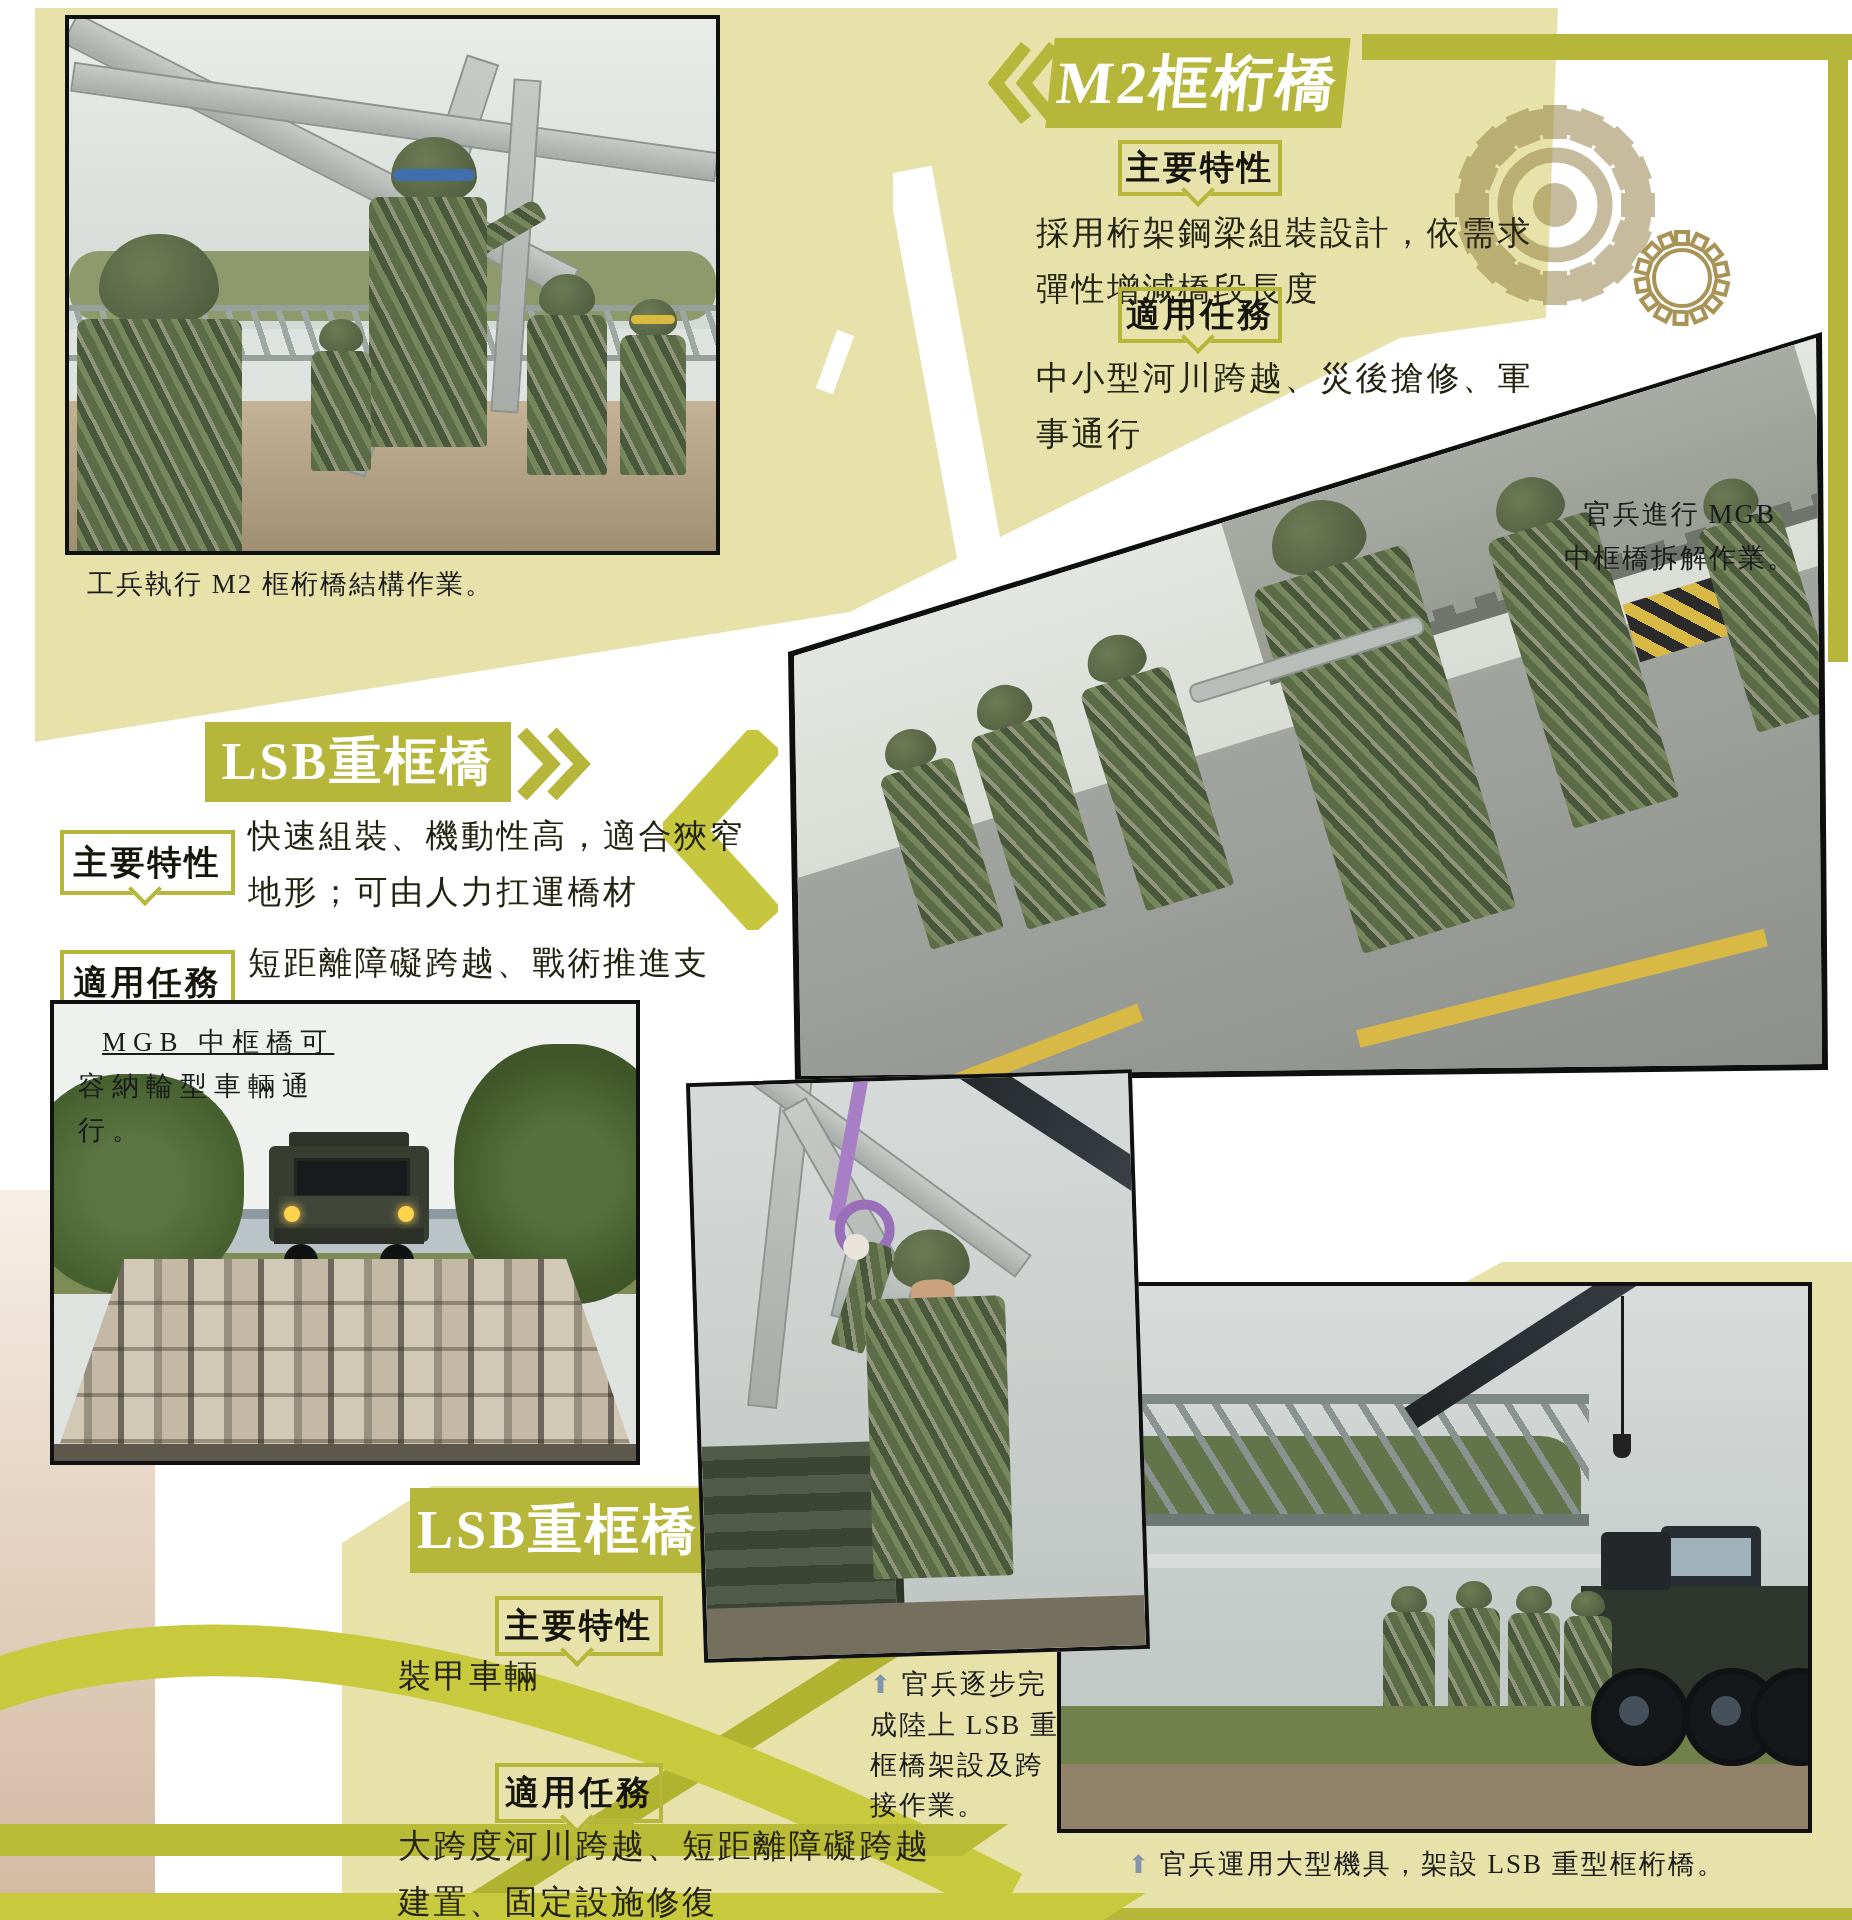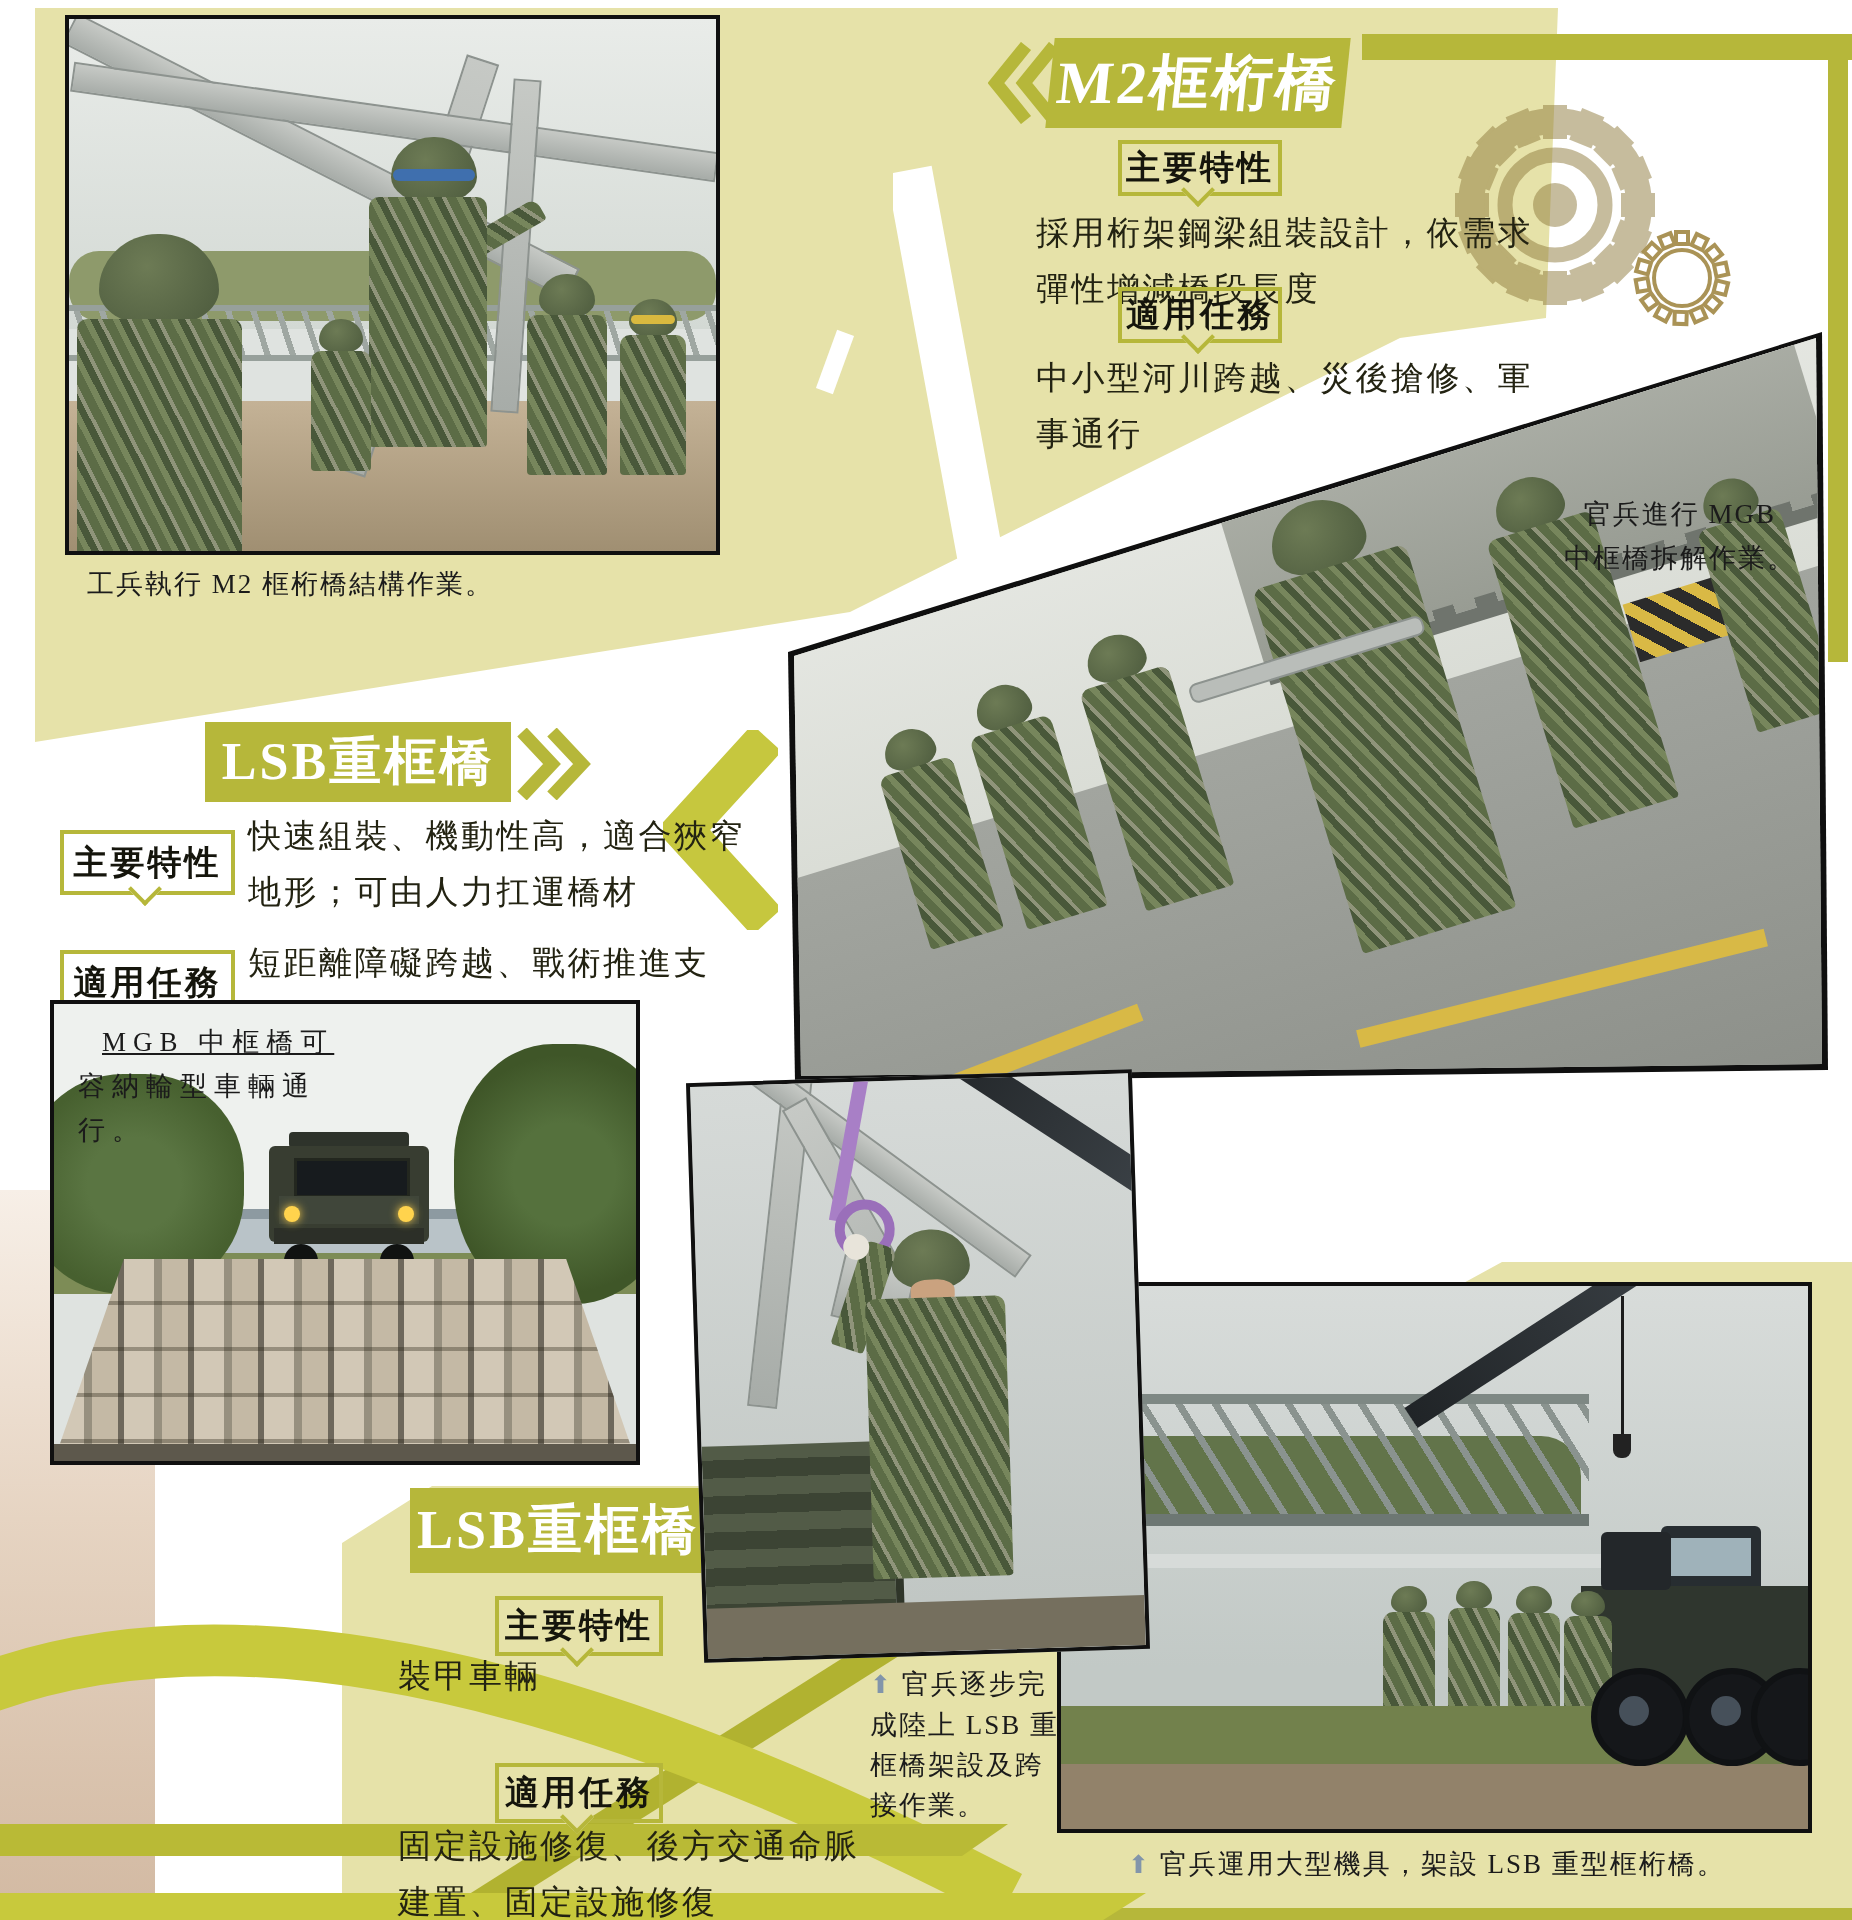--- a/index.html
+++ b/index.html
@@ -177,21 +177,21 @@
   </div>
   <div class="notch nk" style="left:565px;top:1638px;"></div>
   <div class="desc" style="left:398px;top:1648px;">
     <div>裝甲車輛</div>
   </div>
   <div class="box" style="left:495px;top:1763px;width:160px;height:52px;">
     <span>適用任務</span>
   </div>
   <div class="notch nk" style="left:565px;top:1805px;"></div>
   <div class="desc" style="left:398px;top:1818px;">
-    <div>固定設施修復、後方交通命脈</div>
+    <div>大跨度河川跨越、短距離障礙跨越</div>
     <div>建置、固定設施修復</div>
   </div>
 
   <div class="abs" style="left:778px;top:322px;width:1054px;height:766px;background:#0f0f0f;
        clip-path:polygon(10px 330px,1044px 10px,1050px 748px,17px 760px);">
     <div class="abs" style="left:0;top:0;width:1054px;height:766px;overflow:hidden;background:#c9ccc6;
          clip-path:polygon(16px 334px,1038px 16px,1044px 742px,23px 754px);">
       <div class="abs" style="inset:-140px;transform:rotate(-17deg);">
         <div class="abs" style="left:0;top:0;width:1334px;height:560px;background:linear-gradient(180deg,#f2f3f0,#d9dcd5);"></div>
         <div class="abs" style="left:0;top:540px;width:1334px;height:520px;background:linear-gradient(180deg,#a2a59f,#8b8e88);"></div>

